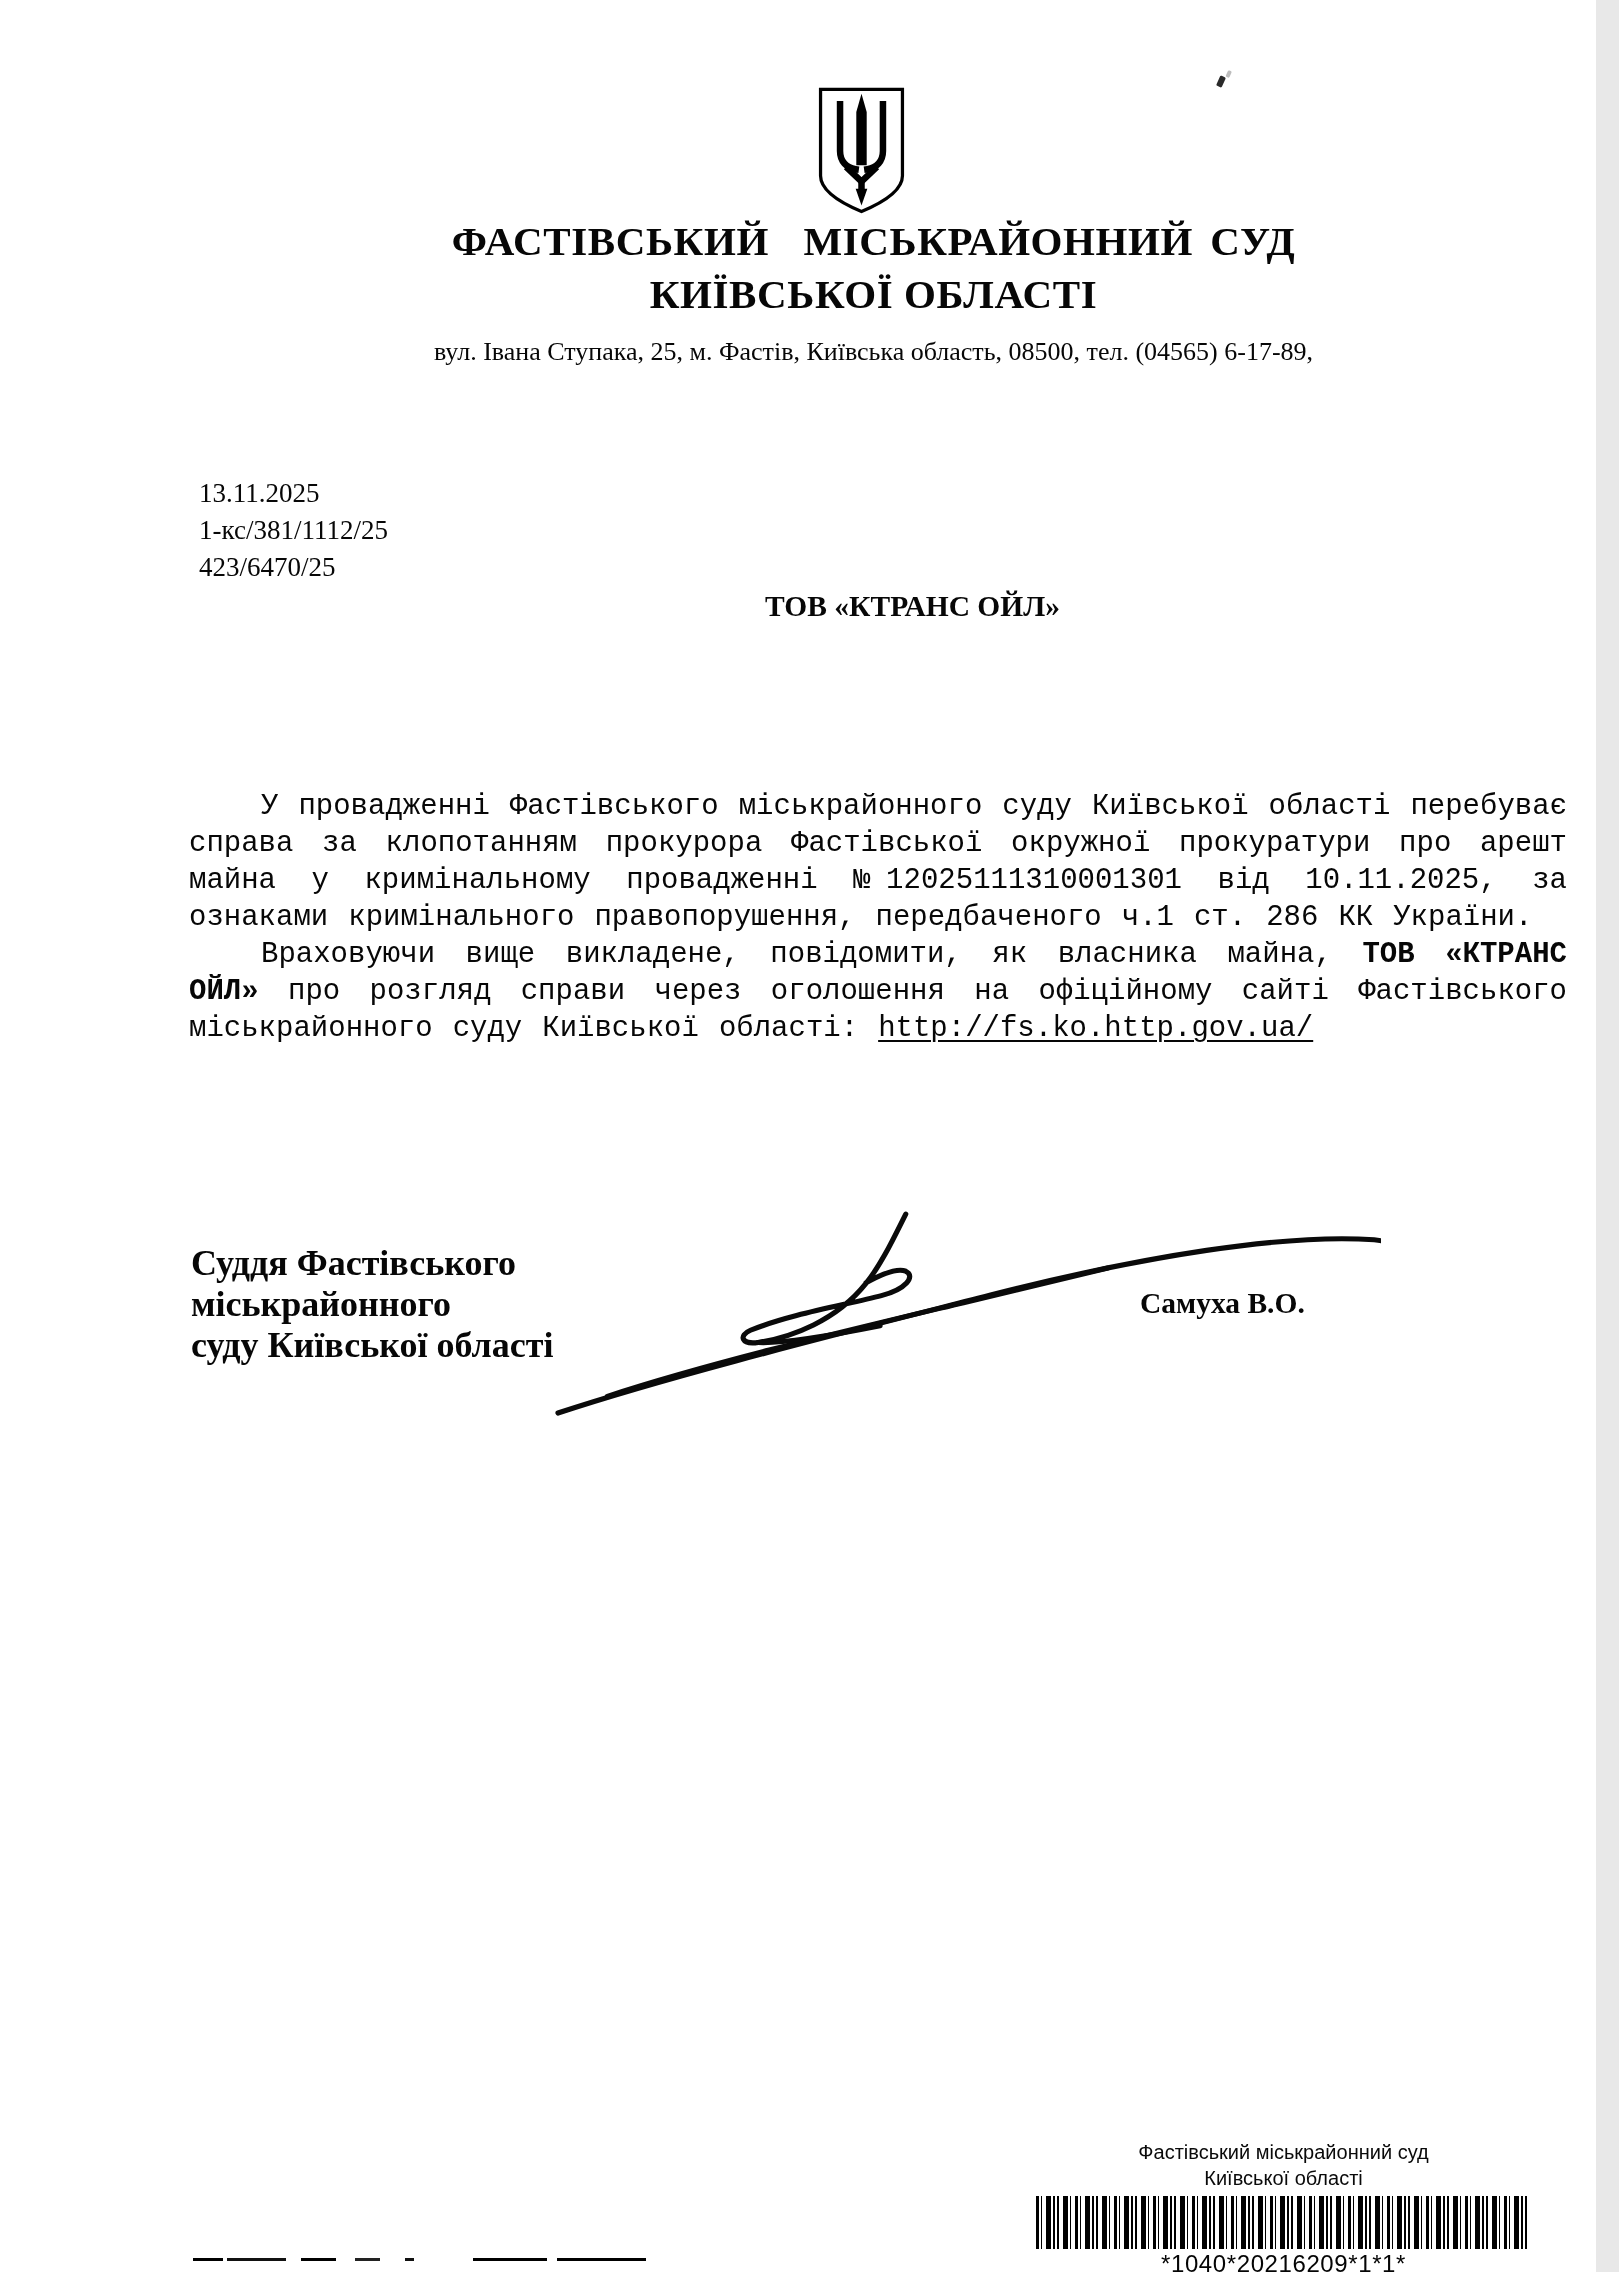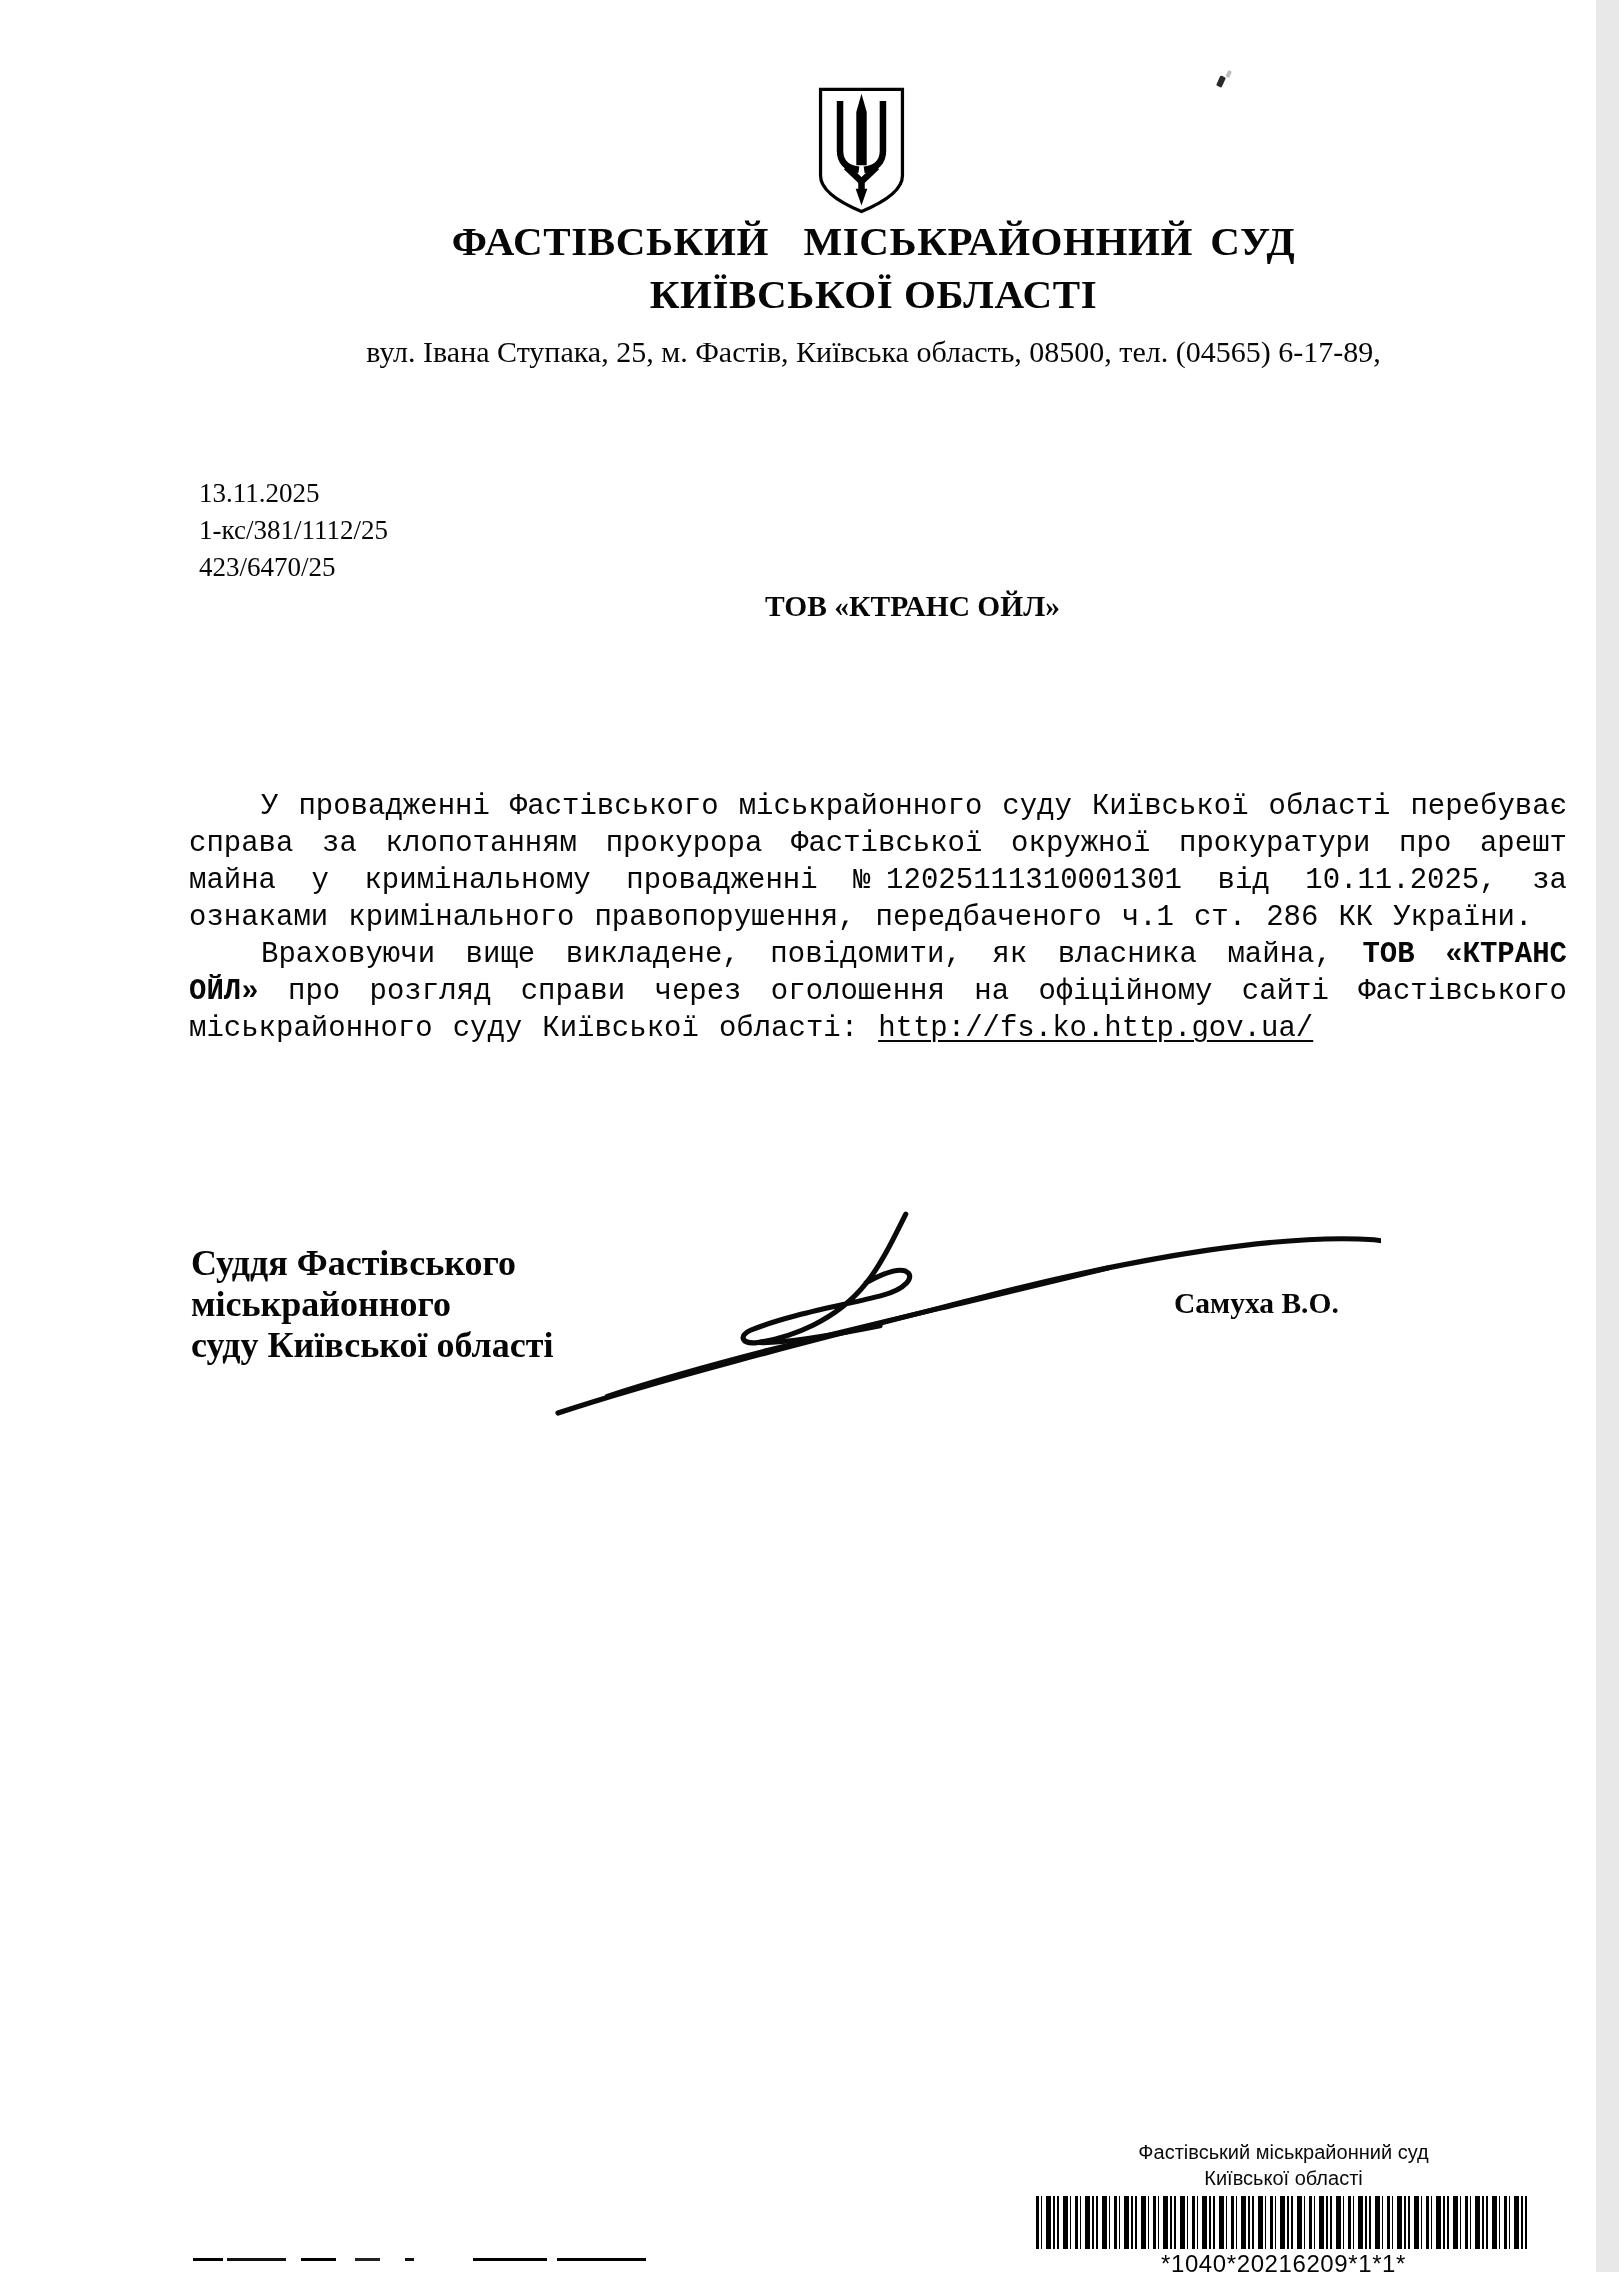--- a/index.html
+++ b/index.html
@@ -26,21 +26,21 @@
     font-size:41px;
     letter-spacing:0.6px;
     white-space:pre-wrap;
   }
   .title.t1{top:217px; word-spacing:6.4px;}
   .title.t2{top:270px;}
   .address{
     position:absolute;
     left:154px; top:335px; width:1439px;
     text-align:center;
-    font-size:30px;
+    font-size:26px;
     line-height:34px;
   }
   .speck{
     position:absolute;
     left:1218px; top:76px;
     width:5.8px; height:11px;
     background:#2a2a2a;
     transform:rotate(24deg);
     border-radius:1.3px;
   }
@@ -101,21 +101,21 @@
     font-size:36px;
     line-height:41px;
   }
   .signature-svg{
     position:absolute;
     left:546px; top:1200px;
     width:835px; height:231px;
   }
   .judge-name{
     position:absolute;
-    left:1174px; top:1287px;
+    left:1140px; top:1287px;
     font-weight:bold;
     font-size:29.5px;
   }
   
   .stamp{
     position:absolute;
     left:1001px; top:2139px; width:565px;
     text-align:center;
     font-family:"Liberation Sans","DejaVu Sans",sans-serif;
   }

